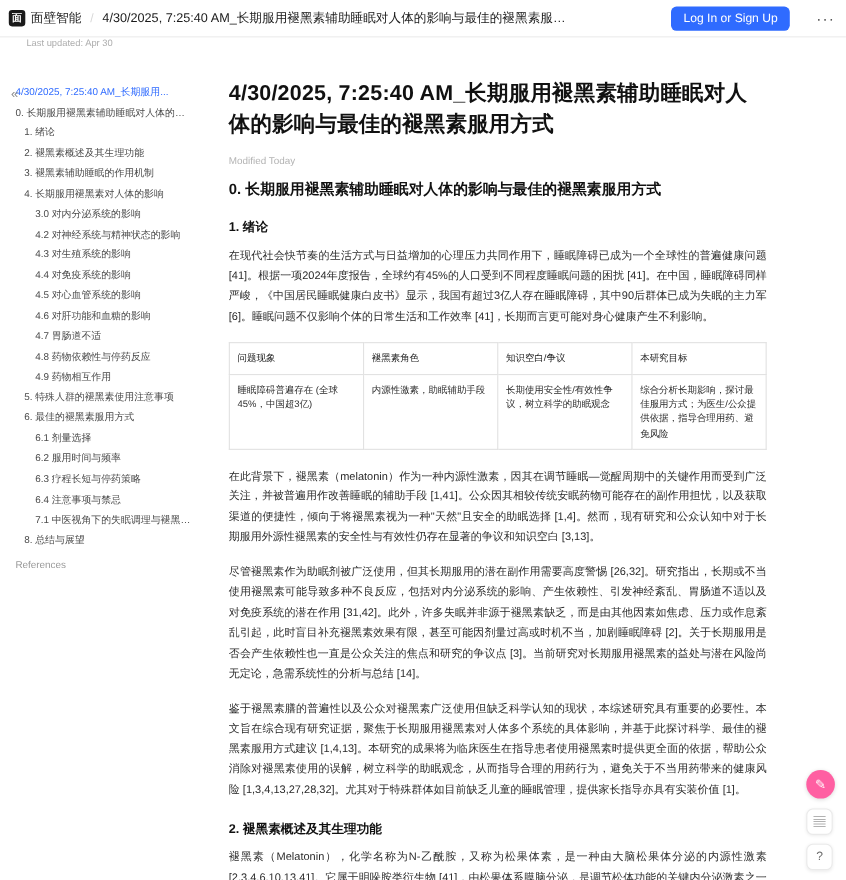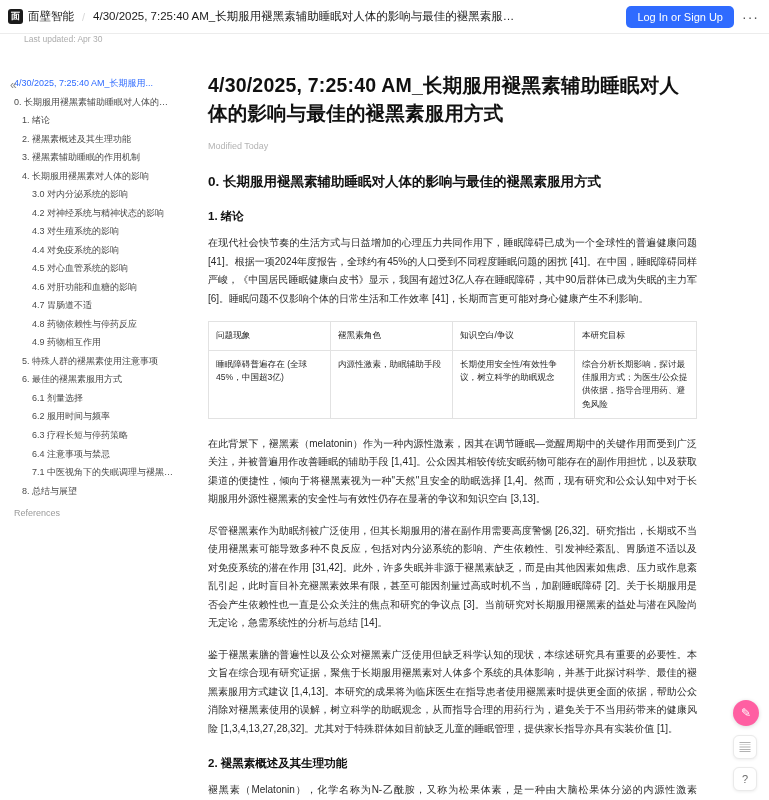--- a/index.html
+++ b/index.html
@@ -24,21 +24,21 @@
     width: 15px; height: 15px; border-radius: 3px;
     background: #1a1a1a; color: #fff; font-size: 9px; line-height: 15px;
     text-align: center; font-weight: bold;
   }
   .brand-name { font-size: 11.5px; color: #1a1a1a; }
   .topbar-sep { margin: 0 8px; color: #d8d8d8; font-size: 11px; }
   .doc-title-top {
     font-size: 11.5px; color: #1a1a1a; white-space: nowrap;
     overflow: hidden; text-overflow: ellipsis; max-width: 430px;
   }
-  .topbar-right { margin-left: auto; display: flex; align-items: center; gap: 8px; }
+  .topbar-right { margin-left: auto; display: flex; align-items: center; gap: 24px; }
   .login-btn {
     background: #2f6bff; color: #fff; border: none; border-radius: 5px;
     font-size: 11px; padding: 5px 11px; cursor: pointer;
     font-family: "Liberation Sans", sans-serif;
   }
   .dots { font-size: 14px; color: #555; cursor: pointer; letter-spacing: 1px; }
 
   .updated {
     position: absolute; top: 34px; left: 24px;
     font-size: 8.5px; color: #adadad;
@@ -68,21 +68,21 @@
 
   
   .content {
     position: absolute; top: 48px; left: 184px; right: 0; bottom: 0;
     overflow: hidden; padding: 24px 72px 0 24px; background: #fff;
   }
   h1.doc-title {
     font-size: 19.5px; line-height: 1.42; color: #111;
     margin: 0 0 14px 0; font-weight: bold; letter-spacing: .2px;
   }
-  .modified { font-size: 9px; color: #b3b3b3; margin-bottom: 22px; }
+  .modified { font-size: 9px; color: #b3b3b3; margin-bottom: 12px; }
   h2.sec {
     font-size: 13.5px; color: #111; font-weight: bold;
     margin: 0 0 18px 0;
   }
   h3.sub {
     font-size: 11.5px; color: #111; font-weight: bold;
     margin: 18px 0 10px 0;
   }
   p.para {
     font-size: 10px; line-height: 1.85; color: #2b2b2b;

